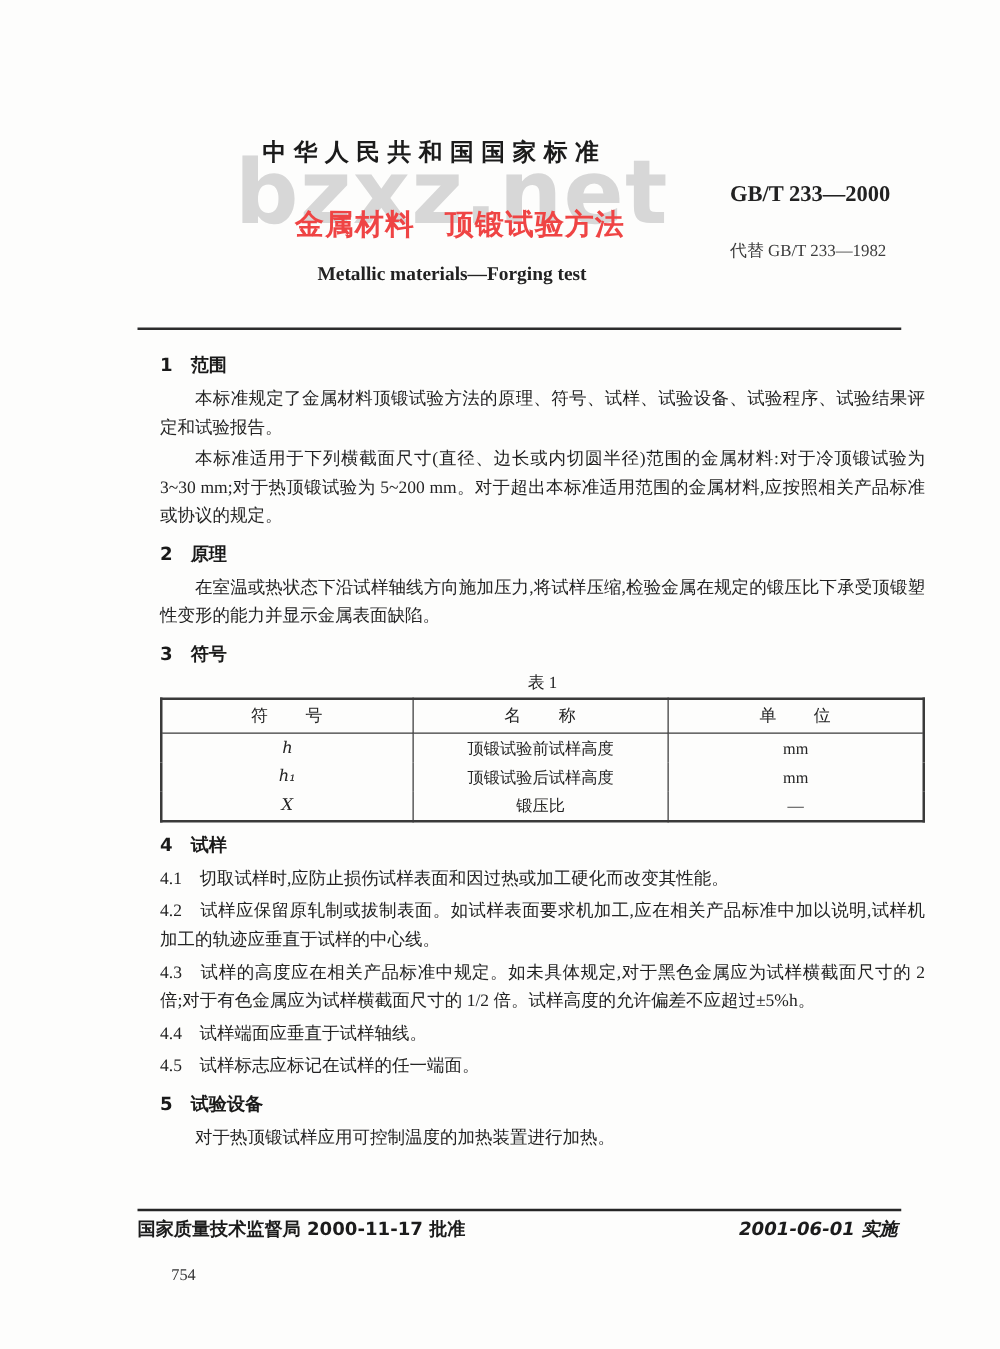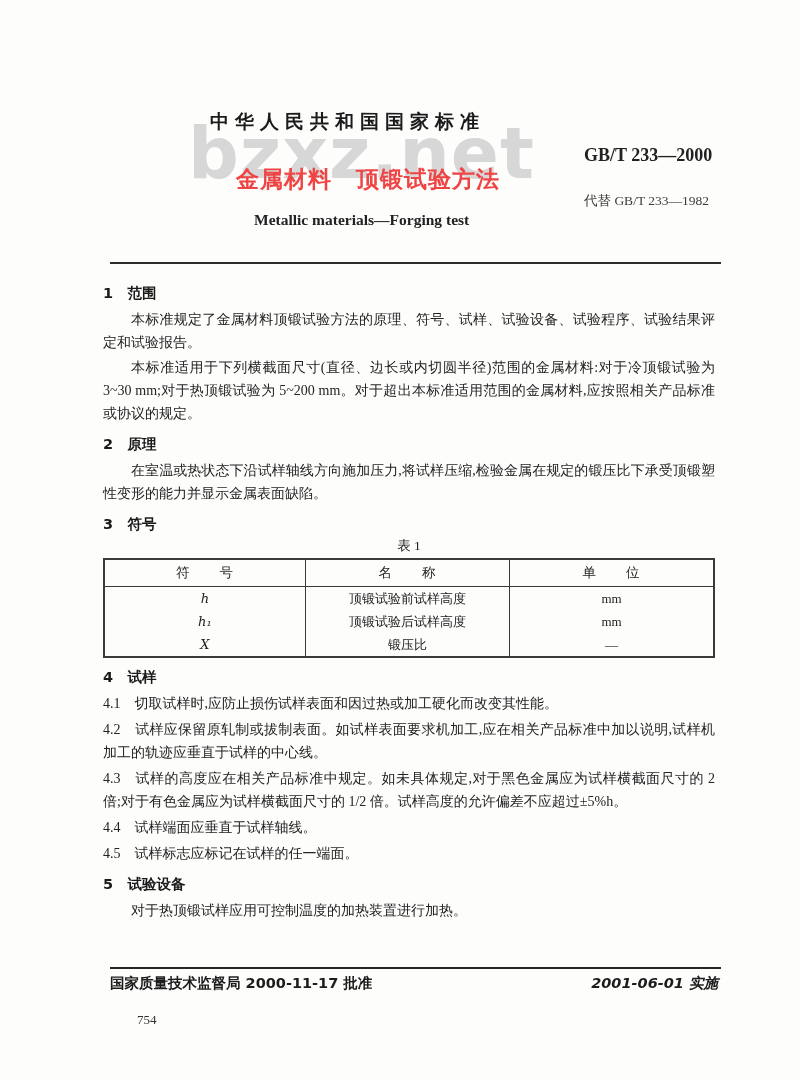--- a/index.html
+++ b/index.html
@@ -79,21 +79,21 @@
   }
   .hdr-rule {
     position: absolute;
     left: 110px; top: 262px;
     width: 611px; height: 2px;
     background: #2c2c2c;
   }
   
   .content {
     position: absolute;
-    left: 103px; top: 282px;
+    left: 128px; top: 282px;
     width: 612px;
     z-index: 1;
     font-size: 14px;
     line-height: 23px;
     color: #232323;
   }
   .sec-heading {
     font-family: "DejaVu Sans", sans-serif;
     font-weight: bold;
     font-size: 14.5px;

